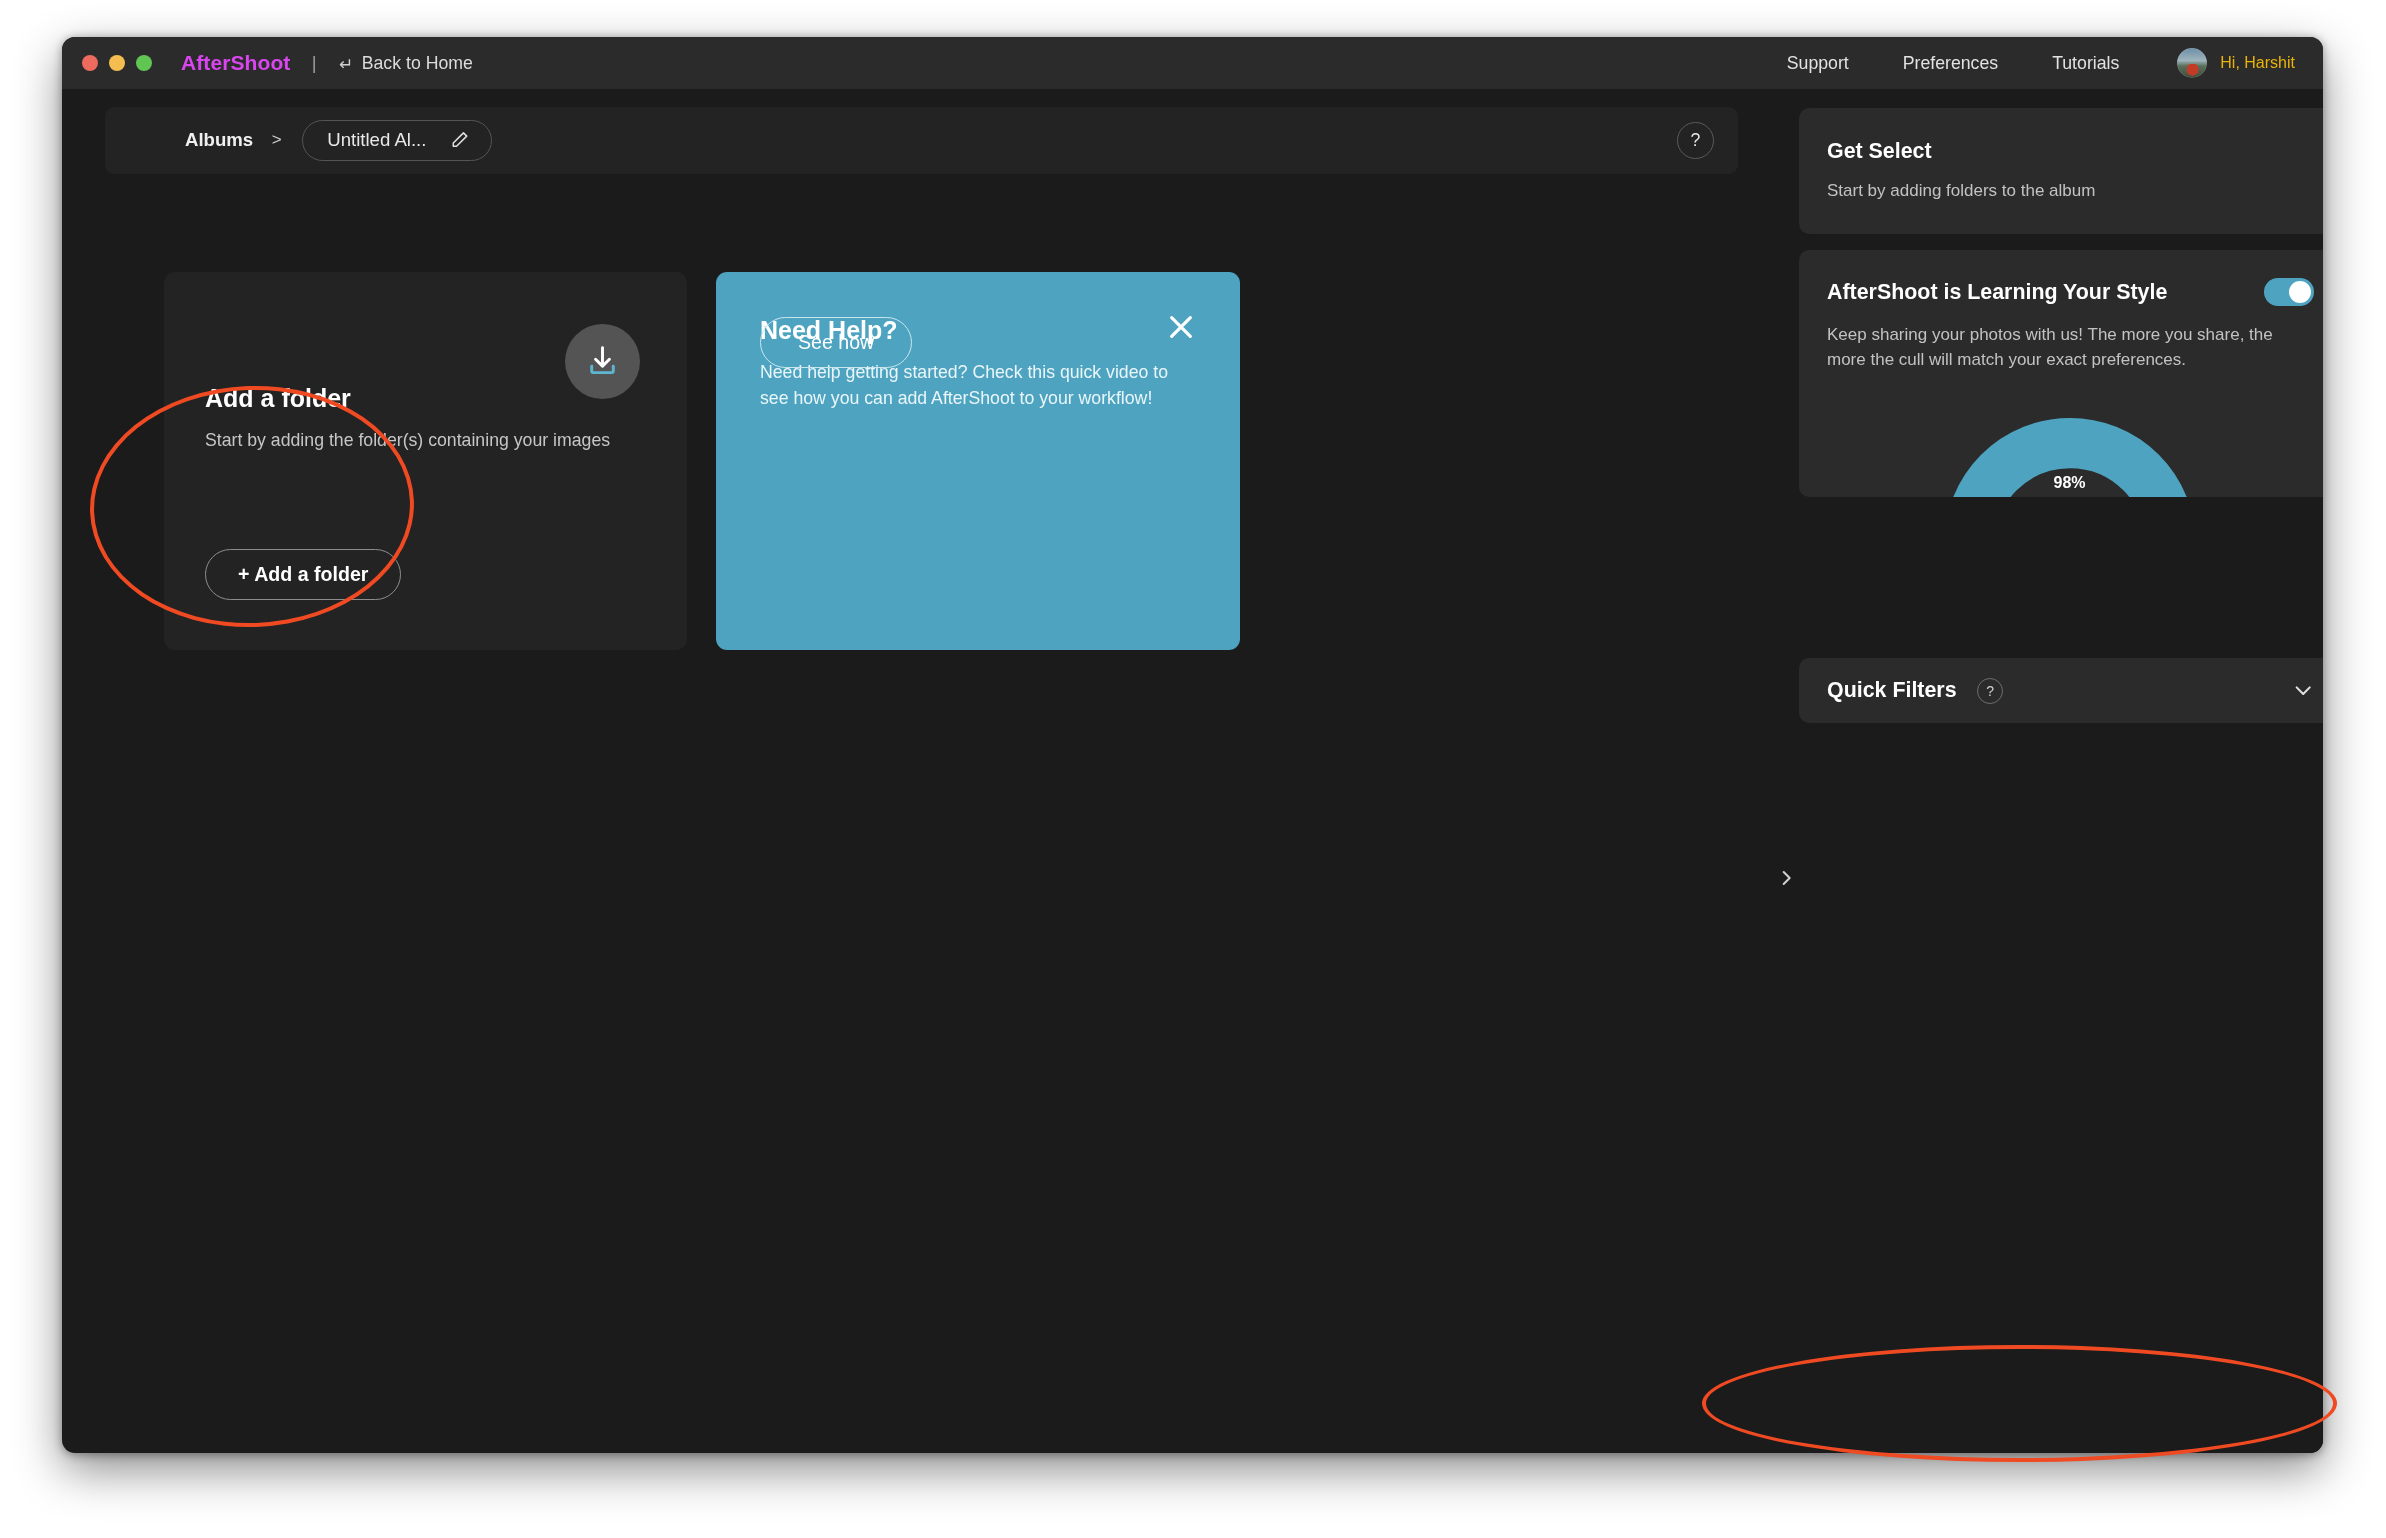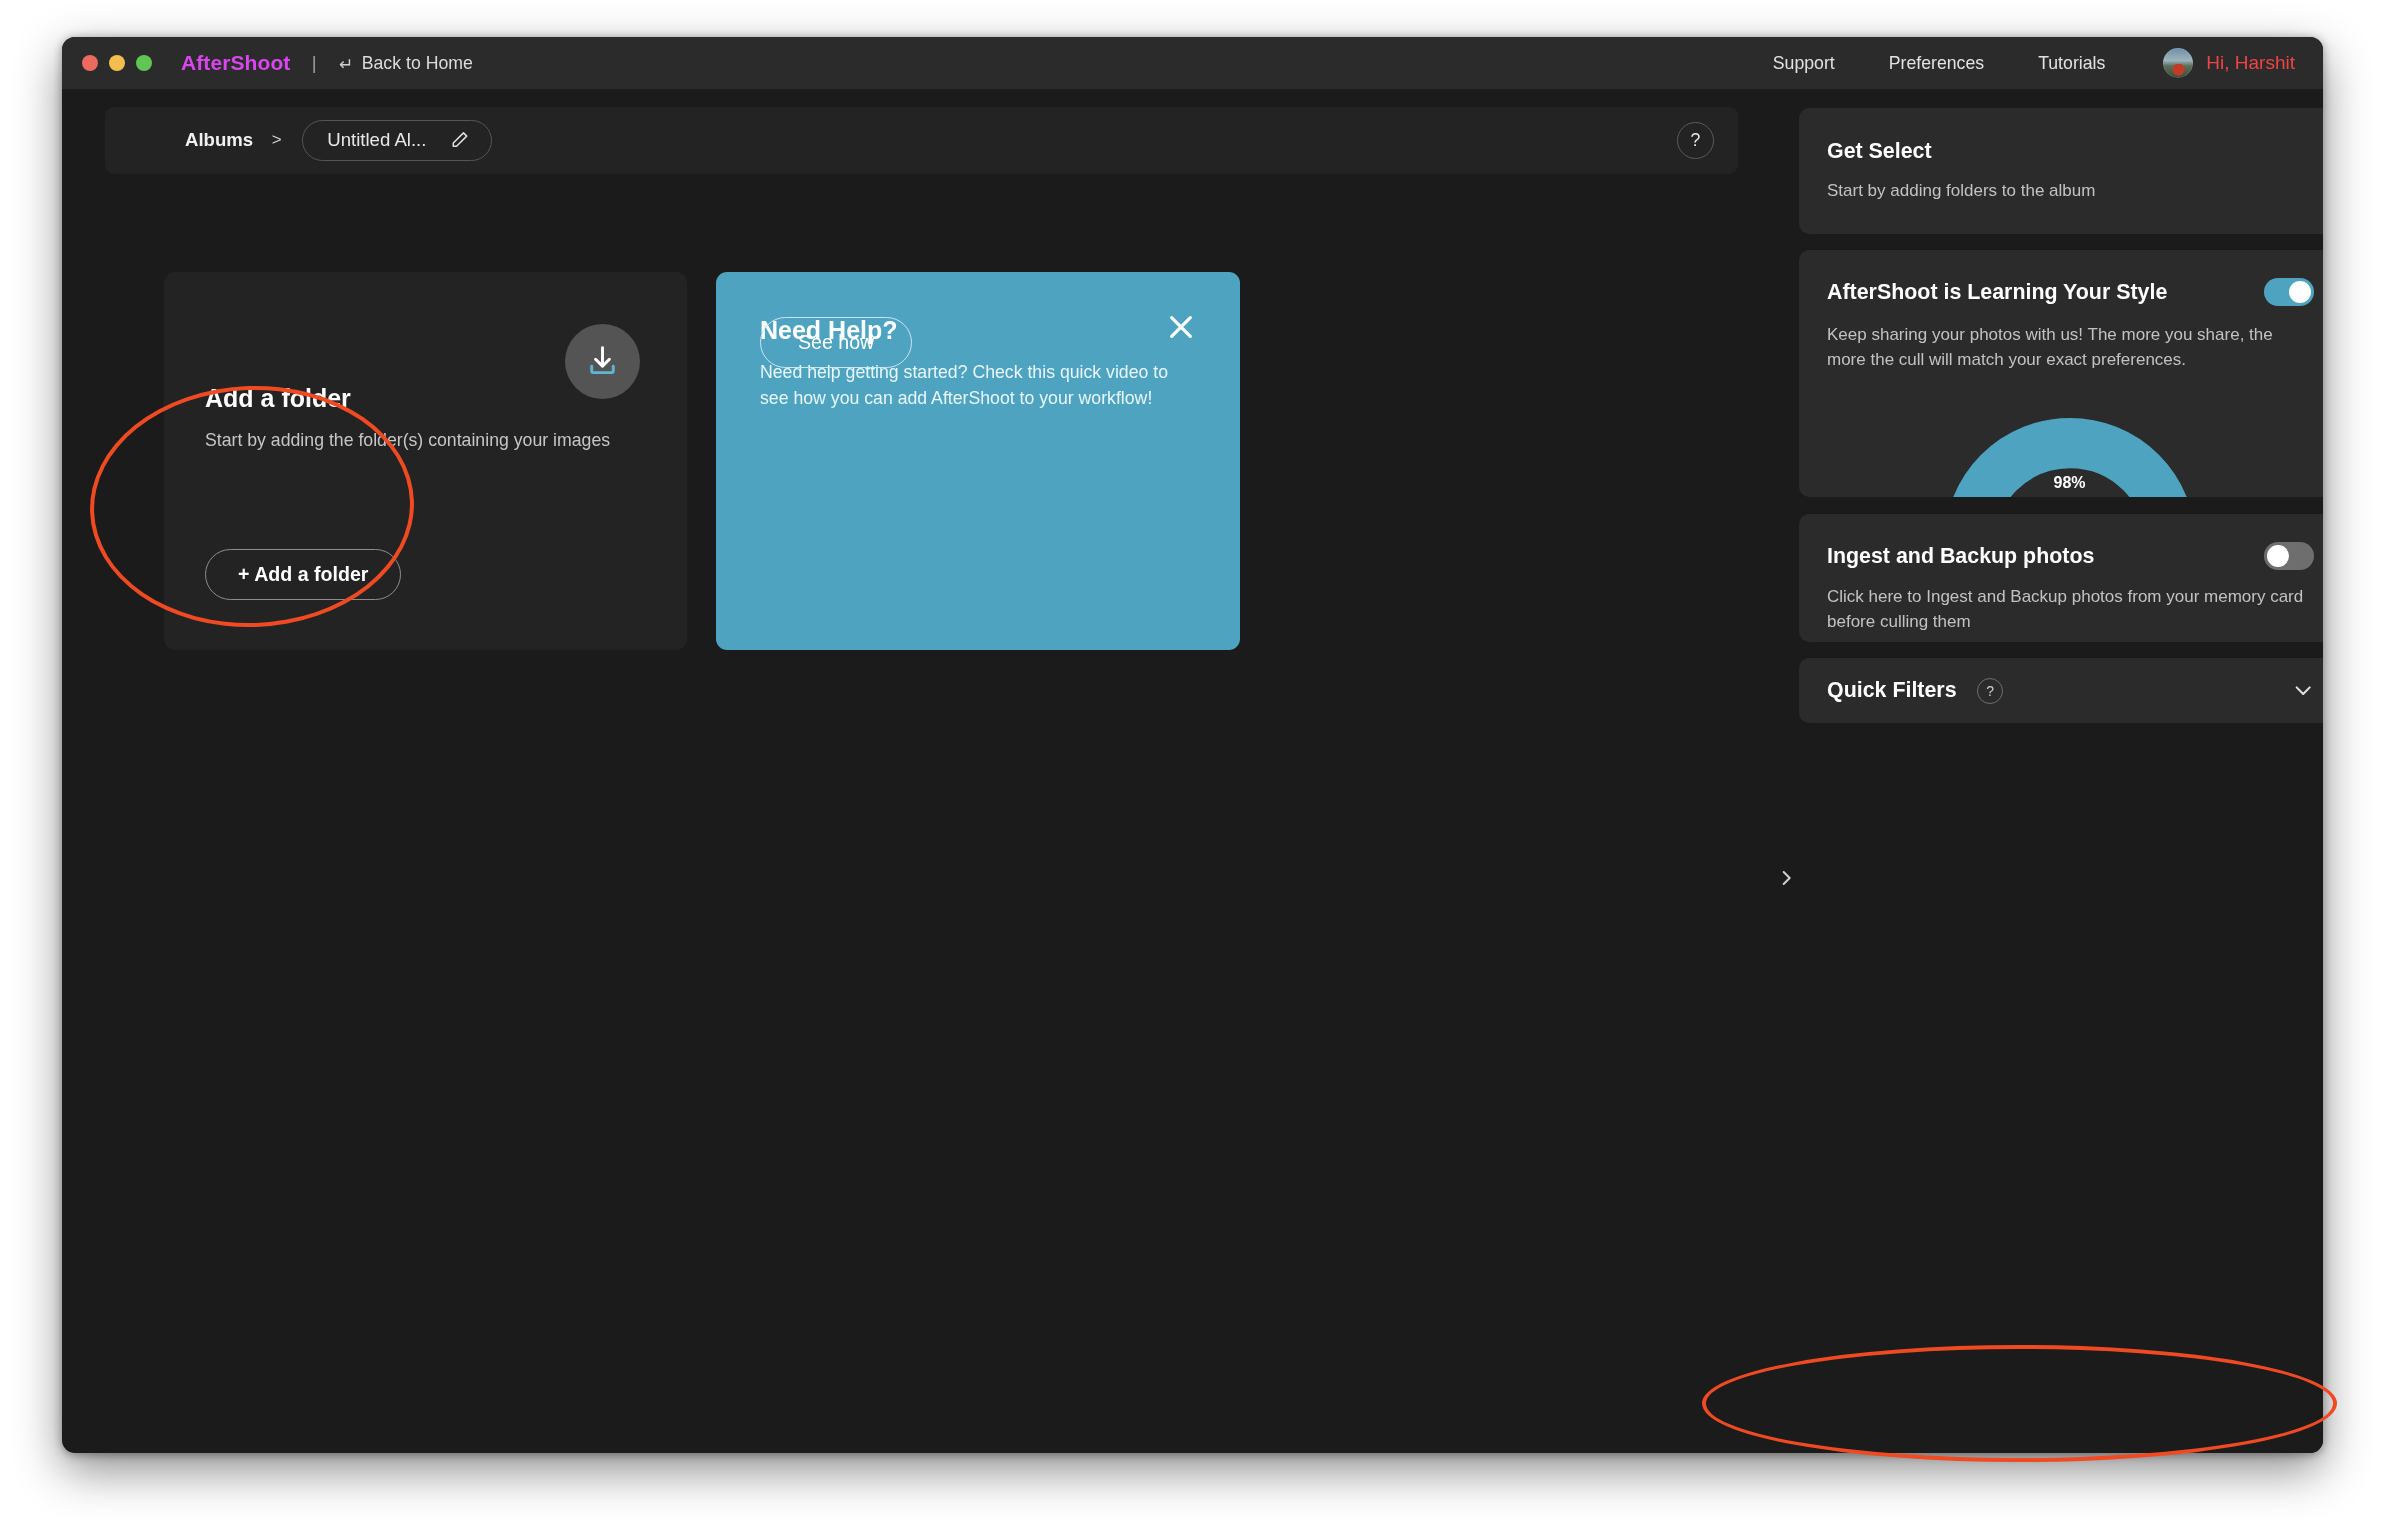--- a/index.html
+++ b/index.html
@@ -69,21 +69,21 @@
     display: flex; align-items: center; gap: 13px; margin-left: 58px;
   }
   .avatar {
     width: 30px; height: 30px; border-radius: 50%;
     background:
       radial-gradient(circle at 52% 72%, #c23b26 0 22%, rgba(0,0,0,0) 23%),
       linear-gradient(180deg, #6d8ea6 0%, #9fb4bc 42%, #5a6f59 60%, #3f4a3c 100%);
     box-shadow: inset 0 0 0 0.9px rgba(255,255,255,0.12);
     overflow: hidden;
   }
-  .user-name { color: #ef4444; font-size: 19px; }
+  .user-name { color: #eab308; font-size: 16px; }
 
   
   .body-area {
     position: absolute; left: 0; top: 52px;
     width: 100%; height: calc(100% - 52px);
     display: flex;
   }
   .main-col {
     position: relative;
     width: 1696px; height: 100%;
@@ -381,29 +381,20 @@
           <p>Keep sharing your photos with us! The more you share, the more the cull will match your exact preferences.</p>
 
           <div class="gauge-wrap">
             <svg width="280" height="149" viewBox="0 0 300 160">
               <path d="M 42 150 A 108 108 0 0 1 258 150" fill="none" stroke="#4ea4c0" stroke-width="54" stroke-linecap="round"></path>
             </svg>
           </div>
           <div class="gauge-pct">98%</div>
         </div>
 
-        <div class="panel" id="panel-ingest">
-          <div class="panel-hdr-row">
-            <h3>Ingest and Backup photos</h3>
-            <span class="toggle off">
-              <span class="knob"></span>
-            </span>
-          </div>
-          <p>Click here to Ingest and Backup photos from your memory card before culling them</p>
-        </div>
 
         <div class="panel" id="panel-quick">
           <div class="quick-row">
             <h3>Quick Filters</h3>
             <span class="q-help">?</span>
             <svg class="chev-down" viewBox="0 0 24 24" fill="none" stroke="#e2e2e2" stroke-width="2.2" stroke-linecap="round" stroke-linejoin="round">
               <path d="M5 9l7 7 7-7"></path>
             </svg>
           </div>
         </div>

